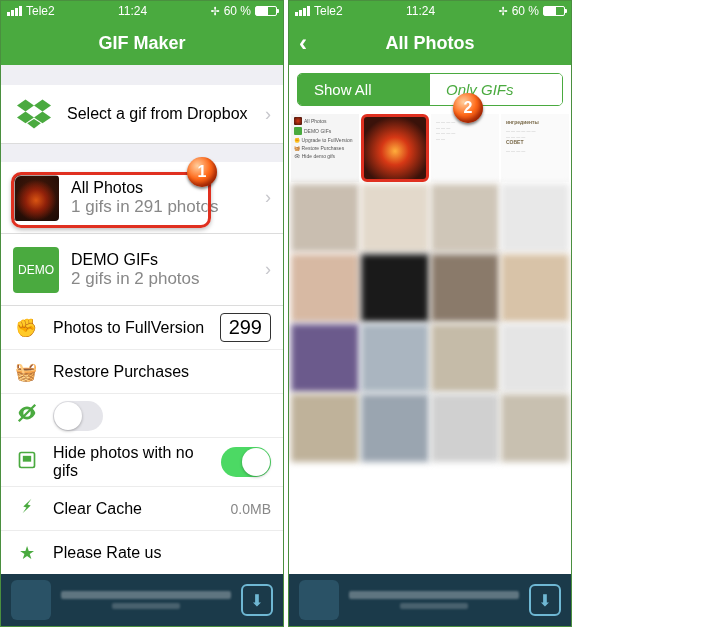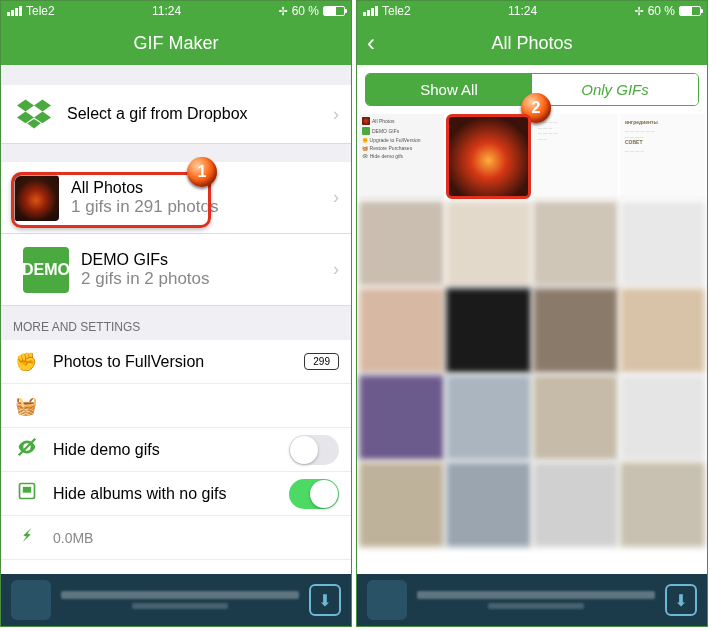--- a/index.html
+++ b/index.html
@@ -1,60 +1,60 @@
 <!DOCTYPE html>
 <html><head>
 <meta charset="utf-8">
 <style>
   * { box-sizing: border-box; margin: 0; padding: 0; font-family: -apple-system, Helvetica, Arial, sans-serif; }
   body { background: #fff; width: 710px; height: 631px; display: flex; }
-  .screen { width: 352px; height: 627px; border: 1px solid #4a8f3f; background: #fff; position: relative; overflow: hidden; }
+  .screen { width: 284px; height: 627px; border: 1px solid #4a8f3f; background: #fff; position: relative; overflow: hidden; }
   .screen + .screen { margin-left: 4px; }
   
   .status { background: #4aaa3f; height: 20px; display: flex; justify-content: space-between; align-items: center; padding: 0 6px; color: #fff; font-size: 12px; font-weight: 500; }
   .status .left, .status .right { display: flex; align-items: center; gap: 4px; }
   .signal { display: flex; align-items: flex-end; gap: 1px; }
   .signal i { width: 3px; background: #fff; display: block; }
   .signal i:nth-child(1){height:4px}.signal i:nth-child(2){height:6px}.signal i:nth-child(3){height:8px}.signal i:nth-child(4){height:10px}
   .bt { font-size: 11px; }
   .battery { width: 22px; height: 10px; border: 1px solid #fff; border-radius: 2px; position: relative; }
   .battery::after { content:''; position:absolute; right:-3px; top:2px; width:2px; height:4px; background:#fff; border-radius:0 1px 1px 0;}
   .battery i { display:block; height:100%; width:60%; background:#fff;}
   
-  .header { background: #4aaa3f; height: 44px; display: flex; align-items: center; justify-content: center; color: #fff; font-size: 18px; font-weight: 400; position: relative; }
+  .header { background: #4aaa3f; height: 44px; display: flex; align-items: center; justify-content: center; color: #fff; font-size: 18px; font-weight: 700; position: relative; }
   .header .back { position: absolute; left: 10px; font-size: 24px; line-height: 1; }
   
   .list { background: #d946ef; }
   .cell { background: #fff; display: flex; align-items: center; padding: 8px 12px; border-bottom: 1px solid #dcdcdc; min-height: 55px; position: relative; }
   .cell.tall { min-height: 72px; }
   .cell .icon { width: 42px; height: 42px; display: flex; align-items: center; justify-content: center; margin-right: 12px; flex-shrink:0; }
   .thumb { width:46px; height:46px; border-radius:4px; background: radial-gradient(circle at 50% 40%, #4a1a0a, #1a0a05); position:relative; overflow:hidden; flex-shrink:0; margin-right:12px;}
   .thumb::before{content:'';position:absolute;inset:0;background: radial-gradient(circle at 50% 55%, rgba(255,100,20,.8) 0%, rgba(200,40,10,.6) 30%, transparent 60%);}
-  .demo-badge { width:46px; height:46px; background:#4aaa3f; color:#fff; font-weight:700; font-size:16px; display:flex; align-items:center; justify-content:center; border-radius:4px; margin-right:12px; flex-shrink:0;margin-left:10px;}
+  .demo-badge { width:46px; height:46px; background:#4aaa3f; color:#fff; font-weight:400; font-size:12px; display:flex; align-items:center; justify-content:center; border-radius:4px; margin-right:12px; flex-shrink:0;}
   .title { font-size: 16px; color: #000; }
   .sub { font-size: 17px; color: #888; }
   .chev { color: #c7c7cc; font-size: 18px; margin-left: auto; }
-  .price { margin-left:auto; border:1px solid #333; border-radius:4px; padding:2px 8px; font-size:10px;}
+  .price { margin-left:auto; border:1px solid #333; border-radius:4px; padding:2px 8px; font-size:20px;}
   .section-label { padding: 14px 12px 6px; font-size: 12px; color: #6d6d72; background:#efeff4; }
   .setting { background:#fff; display:flex; align-items:center; padding: 6px 12px; border-bottom:1px solid #ececec; min-height:44px; }
   .setting .icon { width:28px; text-align:center; margin-right:12px; color:#4aaa3f; font-size:18px;}
   .setting .title { flex:1; font-size:16px; }
   .switch { width:50px; height:30px; border-radius:15px; background:#e5e5ea; position:relative; }
   .switch i { position:absolute; top:1px; left:1px; width:28px; height:28px; background:#fff; border-radius:50%; box-shadow:0 1px 3px rgba(0,0,0,.3);}
   .switch.on { background:#4cd964; }
   .switch.on i { left:auto; right:1px; }
   .right-text { color:#888; font-size:14px; }
   
   .dropbox { width:34px; height:30px; }
   
   .hl { position:absolute; border:3px solid #e03020; border-radius:10px; box-shadow: 0 0 0 1px rgba(255,255,255,.6) inset, 0 2px 4px rgba(0,0,0,.25); pointer-events:none; }
   .marker { position:absolute; width:30px; height:30px; border-radius:50%; background: radial-gradient(circle at 35% 30%, #ffcf9f, #ff6a1a 45%, #c83608 80%); box-shadow: 0 2px 3px rgba(0,0,0,.5), inset -2px -3px 4px rgba(120,20,0,.6); display:flex; align-items:center; justify-content:center; color:#fff; font-weight:700; font-size:16px; pointer-events:none; }
   
   .seg { display:flex; margin:8px; border:1px solid #4aaa3f; border-radius:5px; overflow:hidden; }
-  .seg > div { flex:1; text-align:center; padding:7px 0; font-size:15px; }
+  .seg > div { flex:1; text-align:left; padding:7px 16px; font-size:15px; }
   .seg .active { background:#4aaa3f; color:#fff; }
   .seg .inactive { color:#4aaa3f; background:#fff;font-style:italic; }
   .grid { display:grid; grid-template-columns: repeat(4, 1fr); gap:2px; padding:0 2px; }
   .tile { aspect-ratio:1/1; background:#d5d5d5; filter: blur(3px); }
   .tile.fire { filter:none; background: radial-gradient(circle at 50% 55%, #ffae3c, #d63815 30%, #3a120a 75%); border:3px solid #e03020; border-radius:6px; position:relative; z-index:2;}
   .tile.app { filter:none; background:#f5f5f5; }
   .tile.doc { filter:none; background:#fafafa; }
   
   .ad { position:absolute; bottom:0; left:0; right:0; height:52px; background:#1b3a4a; display:flex; align-items:center; justify-content:space-between; padding:0 10px; }
   .ad-thumb { width:40px; height:40px; background:#2a5266; border-radius:6px;}
@@ -129,60 +129,60 @@
 
     <div class="cell tall">
       <div class="demo-badge">DEMO</div>
       <div>
         <div class="title">DEMO GIFs</div>
         <div class="sub">2 gifs in 2 photos</div>
       </div>
       <span class="chev">›</span>
     </div>
 
-    <div class="section-label">MORE AND SETTINGS</div>
 
     <div class="setting">
       <span class="icon">✊</span>
       <span class="title">Photos to FullVersion</span>
       <span class="price">299</span>
     </div>
     <div class="setting">
       <span class="icon">🧺</span>
+      <span class="title">Restore Purchases</span>
     </div>
     <div class="setting">
       <span class="icon">
         <svg width="22" height="22" viewBox="0 0 24 24">
             <path fill="#4aaa3f" d="M12 5c5 0 9 5 9 7s-4 7-9 7-9-5-9-7 4-7 9-7zm0 3a4 4 0 100 8 4 4 0 000-8z"></path>
             <line x1="3" y1="21" x2="21" y2="3" stroke="#4aaa3f" stroke-width="2.5"></line>
           </svg>
       </span>
-      <span class="title">Hide demo gifs</span>
       <span class="switch">
           <i></i>
         </span>
     </div>
     <div class="setting">
       <span class="icon">
         <svg width="20" height="20" viewBox="0 0 24 24">
             <rect x="3" y="3" width="18" height="18" rx="2" fill="none" stroke="#4aaa3f" stroke-width="2"></rect>
             <rect x="7" y="7" width="10" height="7" fill="#4aaa3f"></rect>
           </svg>
       </span>
-      <span class="title">Hide albums with no gifs</span>
+      <span class="title">Hide photos with no gifs</span>
       <span class="switch on">
           <i></i>
         </span>
     </div>
     <div class="setting">
       <span class="icon">
         <svg width="20" height="22" viewBox="0 0 24 24">
             <path fill="#4aaa3f" d="M14 2l-2 8h4l-6 12 2-8h-4z" transform="rotate(20 12 12)"></path>
           </svg>
       </span>
+      <span class="title">Clear Cache</span>
       <span class="right-text">0.0MB</span>
     </div>
     <div class="setting">
       <span class="icon">★</span>
       <span class="title">Please Rate us</span>
     </div>
   </div>
 
   <div class="hl" style="left:10px; top:171px; width:200px; height:56px;"></div>
   <div class="marker" style="left:186px; top:156px;">

